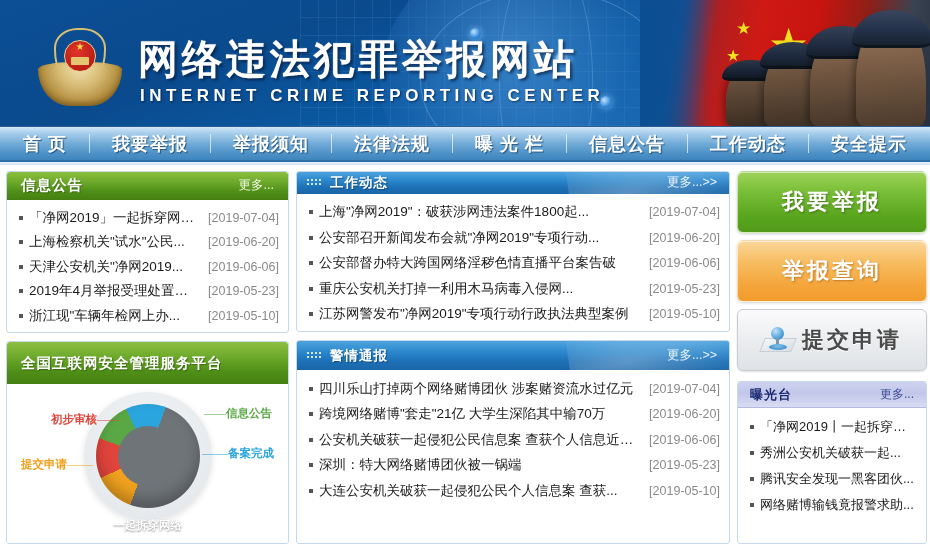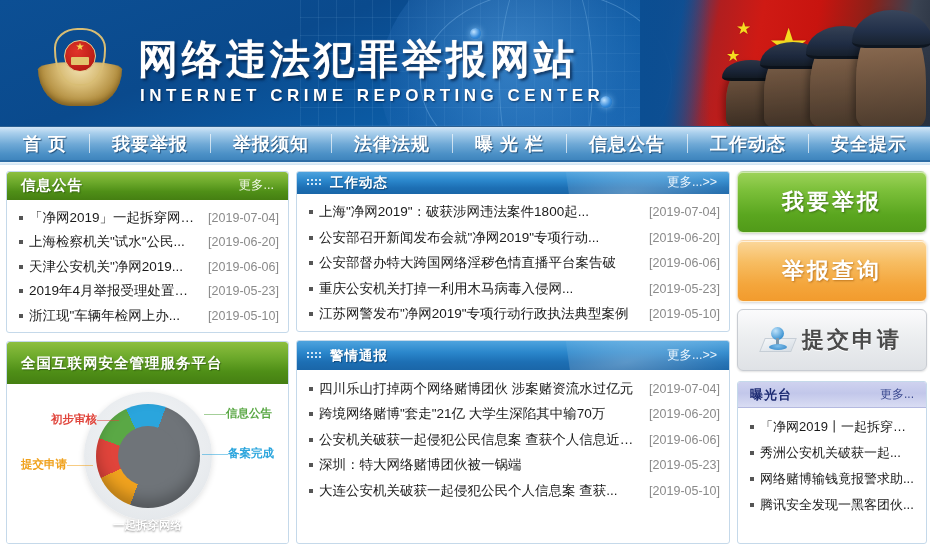--- a/index.html
+++ b/index.html
@@ -555,22 +555,22 @@
         <li>
             <span class="bullet"></span>
             <span class="title">「净网2019丨一起拆穿网 ...</span>
           </li>
         <li>
             <span class="bullet"></span>
             <span class="title">秀洲公安机关破获一起...</span>
           </li>
         <li>
             <span class="bullet"></span>
+            <span class="title">腾讯安全发现一黑客团伙...</span>
+          </li>
+        <li>
+            <span class="bullet"></span>
             <span class="title">网络赌博输钱竟报警求助...</span>
-          </li>
-        <li>
-            <span class="bullet"></span>
-            <span class="title">腾讯安全发现一黑客团伙...</span>
           </li>
       </ul>
     </div>
   </div>
 </div>
 
 </body></html>

